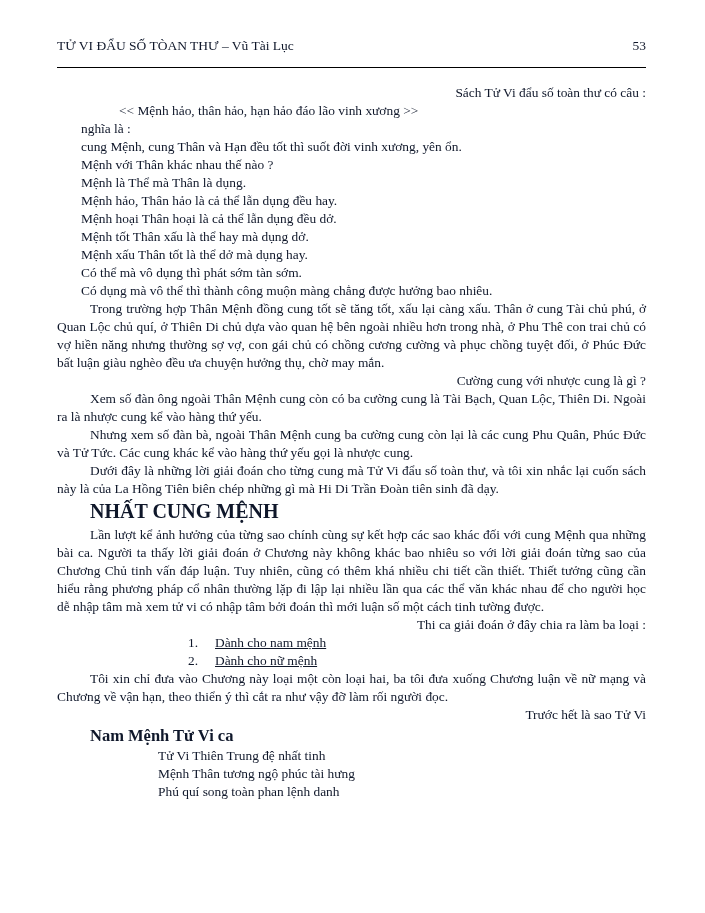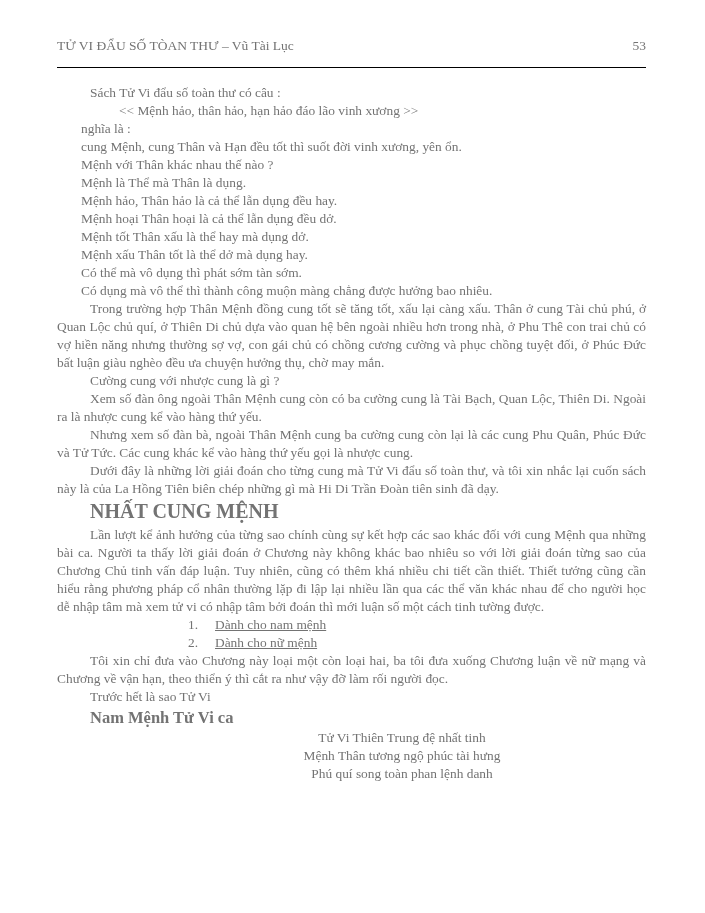--- a/index.html
+++ b/index.html
@@ -9,21 +9,21 @@
     width: 705px;
     height: 913px;
     overflow: hidden;
   }
   .page {
     box-sizing: border-box;
     width: 705px;
     height: 913px;
     padding: 38px 59px 0 57px;
     font-family: "Liberation Serif", serif;
-    color: #737373;
+    color: #0f172a;
     background: #ffffff;
   }
   .header {
     display: flex;
     justify-content: space-between;
     align-items: baseline;
     font-size: 13.5px;
     line-height: 16px;
   }
   .rule {
@@ -31,39 +31,39 @@
     border-top: 1.6px solid #000000;
     margin: 13px 0 0 0;
   }
   .content {
     margin-top: 16px;
     font-size: 13.4px;
     line-height: 18px;
   }
   .blk { margin: 0; }
   .line        { padding-left: 24px; }
-  .line-indent { padding-left: 33px; }
+  .line-indent { padding-left: 33px; text-align: right; }
   .quote       { padding-left: 62px; }
   .para        { text-align: justify; text-indent: 33px; }
   .heading1 {
     font-weight: bold;
     font-size: 20px;
     line-height: 25px;
     padding-left: 33px;
     margin: 1px 0 2px 0;
   }
   .heading2 {
     font-weight: bold;
     font-size: 16.5px;
     line-height: 23px;
     padding-left: 33px;
   }
   .list-item { padding-left: 131px; text-decoration: underline; }
   .list-item .num { display: inline-block; width: 27px; }
-  .verse { padding-left: 101px; text-align: center; }
+  .verse { padding-left: 101px; }
 </style>
 </head>
 <body>
 
 <div class="page">
 
   <div class="header">
     <span>TỬ VI ĐẨU SỐ TÒAN THƯ – Vũ Tài Lục</span>
     <span>53</span>
   </div>
@@ -82,20 +82,21 @@
     <div class="blk line">Mệnh xấu Thân tốt là thể dở mà dụng hay.</div>
     <div class="blk line">Có thể mà vô dụng thì phát sớm tàn sớm.</div>
     <div class="blk line">Có dụng mà vô thể thì thành công muộn màng chẳng được hưởng bao nhiêu.</div>
     <div class="blk para">Trong trường hợp Thân Mệnh đồng cung tốt sẽ tăng tốt, xấu lại càng xấu. Thân ở cung Tài chủ phú, ở Quan Lộc chủ quí, ở Thiên Di chủ dựa vào quan hệ bên ngoài nhiều hơn trong nhà, ở Phu Thê con trai chủ có vợ hiền năng nhưng thường sợ vợ, con gái chủ có chồng cương cường và phục chồng tuyệt đối, ở Phúc Đức bất luận giàu nghèo đều ưa chuyện hưởng thụ, chờ may mắn.</div>
     <div class="blk line-indent">Cường cung với nhược cung là gì ?</div>
     <div class="blk para">Xem số đàn ông ngoài Thân Mệnh cung còn có ba cường cung là Tài Bạch, Quan Lộc, Thiên Di. Ngoài ra là nhược cung kể vào hàng thứ yếu.</div>
     <div class="blk para">Nhưng xem số đàn bà, ngoài Thân Mệnh cung ba cường cung còn lại là các cung Phu Quân, Phúc Đức và Tử Tức. Các cung khác kể vào hàng thứ yếu gọi là nhược cung.</div>
     <div class="blk para">Dưới đây là những lời giải đoán cho từng cung mà Tử Vi đẩu số toàn thư, và tôi xin nhắc lại cuốn sách này là của La Hồng Tiên biên chép những gì mà Hi Di Trần Đoàn tiên sinh đã dạy.</div>
     <div class="blk heading1">NHẤT CUNG MỆNH</div>
     <div class="blk para">Lần lượt kể ảnh hưởng của từng sao chính cùng sự kết hợp các sao khác đối với cung Mệnh qua những bài ca. Người ta thấy lời giải đoán ở Chương này không khác bao nhiêu so với lời giải đoán từng sao của Chương Chủ tinh vấn đáp luận. Tuy nhiên, cũng có thêm khá nhiều chi tiết cần thiết. Thiết tưởng cũng cần hiểu rằng phương pháp cổ nhân thường lặp đi lập lại nhiều lần qua các thể văn khác nhau để cho người học dễ nhập tâm mà xem tử vi có nhập tâm bởi đoán thì mới luận số một cách tinh tường được.</div>
+    <div class="blk line-indent">Thi ca giải đoán ở đây chia ra làm ba loại :</div>
 
     <div class="blk list-item">
       <span class="num">1.</span><span>Dành cho nam mệnh</span>
     </div>
     <div class="blk list-item">
       <span class="num">2.</span><span>Dành cho nữ mệnh</span>
     </div>
 
     <div class="blk para">Tôi xin chỉ đưa vào Chương này loại một còn loại hai, ba tôi đưa xuống Chương luận về nữ mạng và Chương về vận hạn, theo thiển ý thì cắt ra như vậy đỡ làm rối người đọc.</div>
     <div class="blk line-indent">Trước hết là sao Tử Vi</div>

